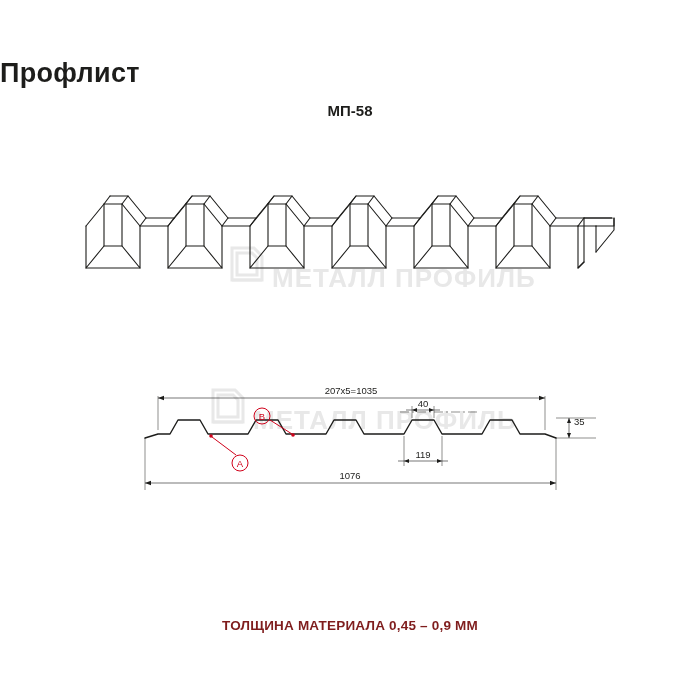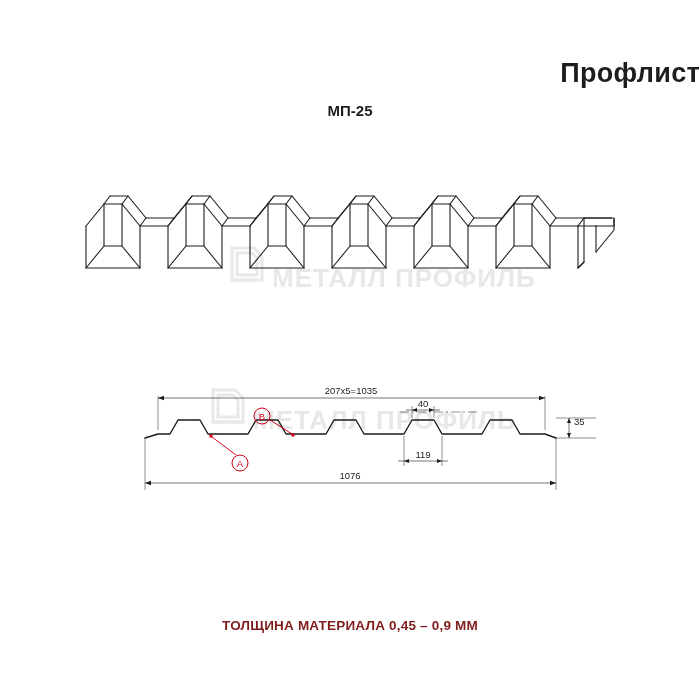--- a/index.html
+++ b/index.html
@@ -19,21 +19,21 @@
     position: absolute;
     inset: 0;
     width: 700px;
     height: 700px;
   }
   .title {
     position: absolute;
     top: 58px;
     left: 0;
     width: 700px;
-    text-align: right;
+    text-align: left;
     font-size: 27px;
     font-weight: bold;
     letter-spacing: 0.3px;
     color: #1d1d1b;
   }
   .subtitle {
     position: absolute;
     top: 102px;
     left: 0;
     width: 700px;
@@ -75,21 +75,21 @@
     fill: #d0021b;
     font-weight: normal;
   }
 </style>
 </head>
 <body>
 
 <div class="page">
 
   <div class="title">Профлист</div>
-  <div class="subtitle">МП-25</div>
+  <div class="subtitle">МП-58</div>
 
   <svg class="svg-layer" width="700" height="700" viewBox="0 0 700 700">
 
     <g opacity="1">
       <g transform="translate(232,258)">
 
         <path d="M0,22 L0,-10 L22,-10 L30,-2 L30,22 Z" fill="none" stroke="#e8e8e8" stroke-width="3"></path>
         <path d="M5,17 L5,-5 L20,-5 L25,0 L25,17 Z" fill="none" stroke="#e8e8e8" stroke-width="3"></path>
         <path d="M0,22 L30,22" stroke="#e8e8e8" stroke-width="3"></path>
       </g>

